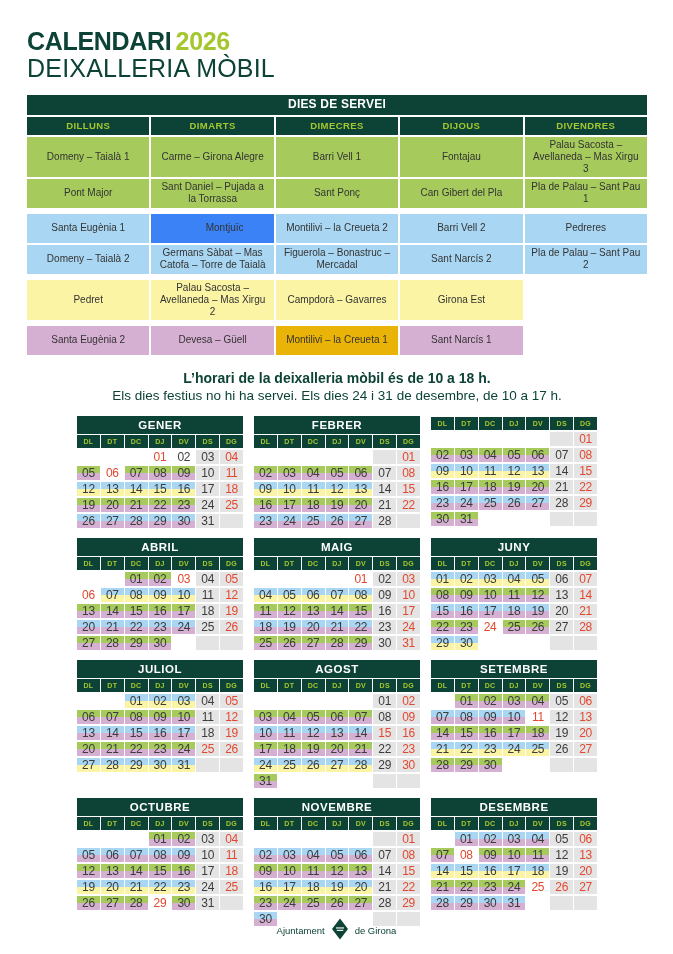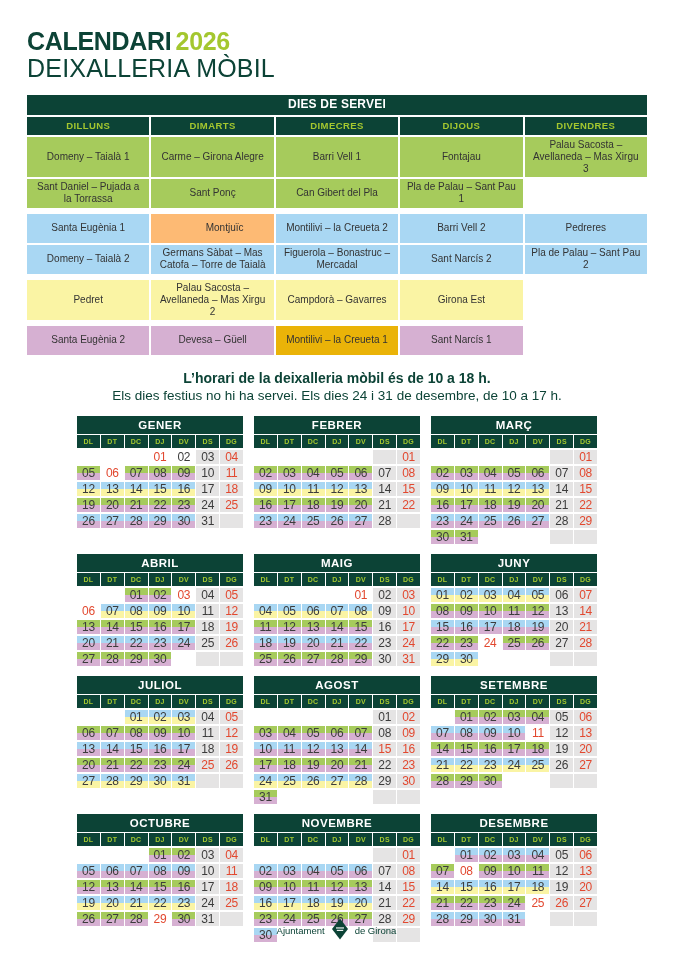--- a/index.html
+++ b/index.html
@@ -69,28 +69,29 @@
       </div>
     <div id="service-rows">
         <div class="srow">
           <div class="cell" style="background: rgb(166, 203, 92);">Domeny – Taialà 1</div>
           <div class="cell" style="background: rgb(166, 203, 92);">Carme – Girona Alegre</div>
           <div class="cell" style="background: rgb(166, 203, 92);">Barri Vell 1</div>
           <div class="cell" style="background: rgb(166, 203, 92);">Fontajau</div>
           <div class="cell" style="background: rgb(166, 203, 92);">Palau Sacosta – Avellaneda – Mas Xirgu 3</div>
         </div>
         <div class="srow">
+          <div class="cell" style="background: rgb(166, 203, 92);">Pont Major</div>
           <div class="cell" style="background: rgb(166, 203, 92);">Sant Daniel – Pujada a la Torrassa</div>
           <div class="cell" style="background: rgb(166, 203, 92);">Sant Ponç</div>
           <div class="cell" style="background: rgb(166, 203, 92);">Can Gibert del Pla</div>
           <div class="cell" style="background: rgb(166, 203, 92);">Pla de Palau – Sant Pau 1</div>
         </div>
         <div class="srow gap">
           <div class="cell" style="background: rgb(169, 215, 243);">Santa Eugènia 1</div>
-          <div class="cell" style="background: #fdba74; padding-left: 29px;">Montjuïc</div>
+          <div class="cell" style="background: #3b82f6; padding-left: 29px;">Montjuïc</div>
           <div class="cell" style="background: rgb(169, 215, 243);">Montilivi – la Creueta 2</div>
           <div class="cell" style="background: rgb(169, 215, 243);">Barri Vell 2</div>
           <div class="cell" style="background: rgb(169, 215, 243);">Pedreres</div>
         </div>
         <div class="srow">
           <div class="cell" style="background: rgb(169, 215, 243);">Domeny – Taialà 2</div>
           <div class="cell" style="background: rgb(169, 215, 243);">Germans Sàbat – Mas Catofa – Torre de Taialà</div>
           <div class="cell" style="background: rgb(169, 215, 243);">Figuerola – Bonastruc – Mercadal</div>
           <div class="cell" style="background: rgb(169, 215, 243);">Sant Narcís 2</div>
           <div class="cell" style="background: rgb(169, 215, 243);">Pla de Palau – Sant Pau 2</div>
@@ -208,21 +209,20 @@
           <div class="d" style="background: linear-gradient(rgb(169, 215, 243) 0px, rgb(169, 215, 243) 52%, rgb(214, 176, 210) 52%, rgb(214, 176, 210) 100%);">23</div>
           <div class="d" style="background: linear-gradient(rgb(169, 215, 243) 0px, rgb(169, 215, 243) 52%, rgb(214, 176, 210) 52%, rgb(214, 176, 210) 100%);">24</div>
           <div class="d" style="background: linear-gradient(rgb(169, 215, 243) 0px, rgb(169, 215, 243) 52%, rgb(214, 176, 210) 52%, rgb(214, 176, 210) 100%);">25</div>
           <div class="d" style="background: linear-gradient(rgb(169, 215, 243) 0px, rgb(169, 215, 243) 52%, rgb(214, 176, 210) 52%, rgb(214, 176, 210) 100%);">26</div>
           <div class="d" style="background: linear-gradient(rgb(169, 215, 243) 0px, rgb(169, 215, 243) 52%, rgb(214, 176, 210) 52%, rgb(214, 176, 210) 100%);">27</div>
           <div class="d" style="background: rgb(229, 228, 228);">28</div>
           <div class="d" style="background: rgb(229, 228, 228);"></div>
         </div>
       </div>
       <div class="month">
-        <div class="m-head">MARÇ</div>
         <div class="m-dow">
           <span>DL</span>
           <span>DT</span>
           <span>DC</span>
           <span>DJ</span>
           <span>DV</span>
           <span>DS</span>
           <span>DG</span>
         </div>
         <div class="m-days">

